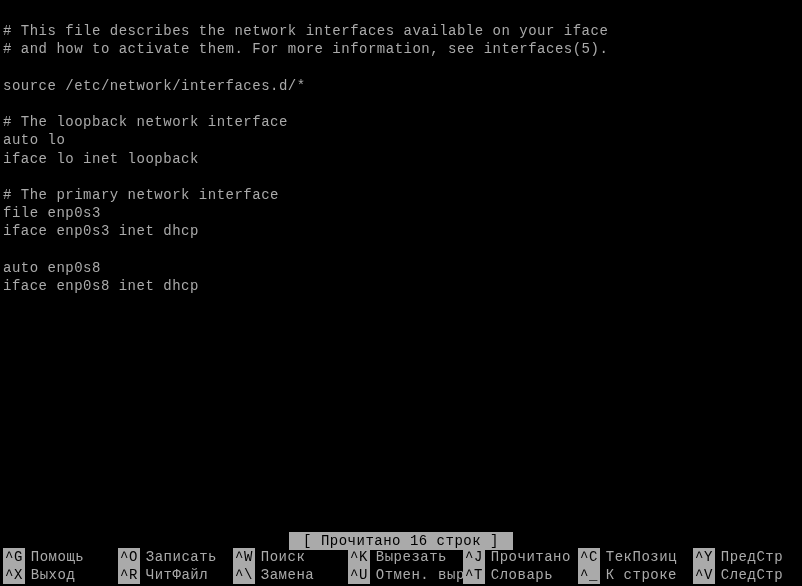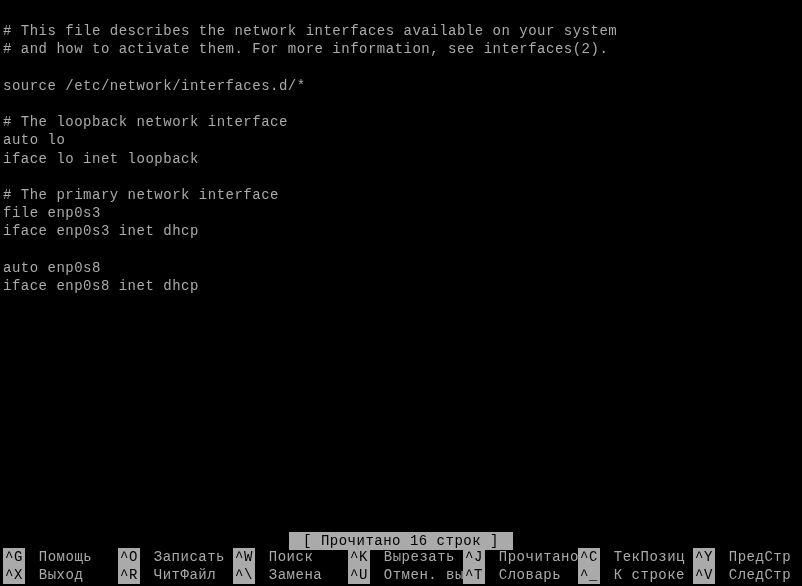--- a/index.html
+++ b/index.html
@@ -61,29 +61,28 @@
     .shortcut-key {
       background: #aaa;
       color: #000;
       padding: 0 2px;
       margin-right: 6px;
       white-space: nowrap;
     }
     .shortcut-label {
       white-space: nowrap;
       overflow: hidden;
-      margin-left: 8px;
     }
   </style>
 </head>
 <body>
 
 <div class="editor-content">
-<span># This file describes the network interfaces available on your system</span>
-<span># and how to activate them. For more information, see interfaces(2).</span>
+<span># This file describes the network interfaces available on your iface</span>
+<span># and how to activate them. For more information, see interfaces(5).</span>
 <span></span>
 <span>source /etc/network/interfaces.d/*</span>
 <span></span>
 <span># The loopback network interface</span>
 <span>auto lo</span>
 <span>iface lo inet loopback</span>
 <span></span>
 <span># The primary network interface</span>
 <span>file enp0s3</span>
 <span>iface enp0s3 inet dhcp</span>

